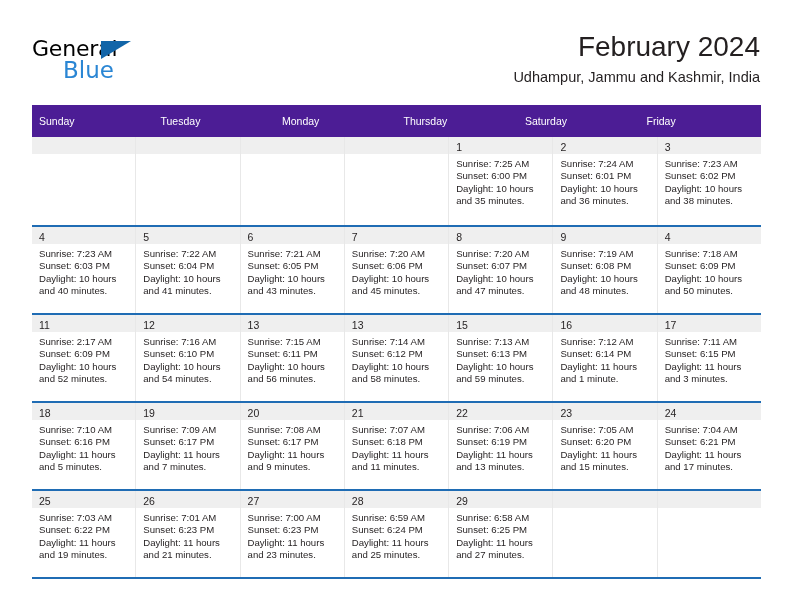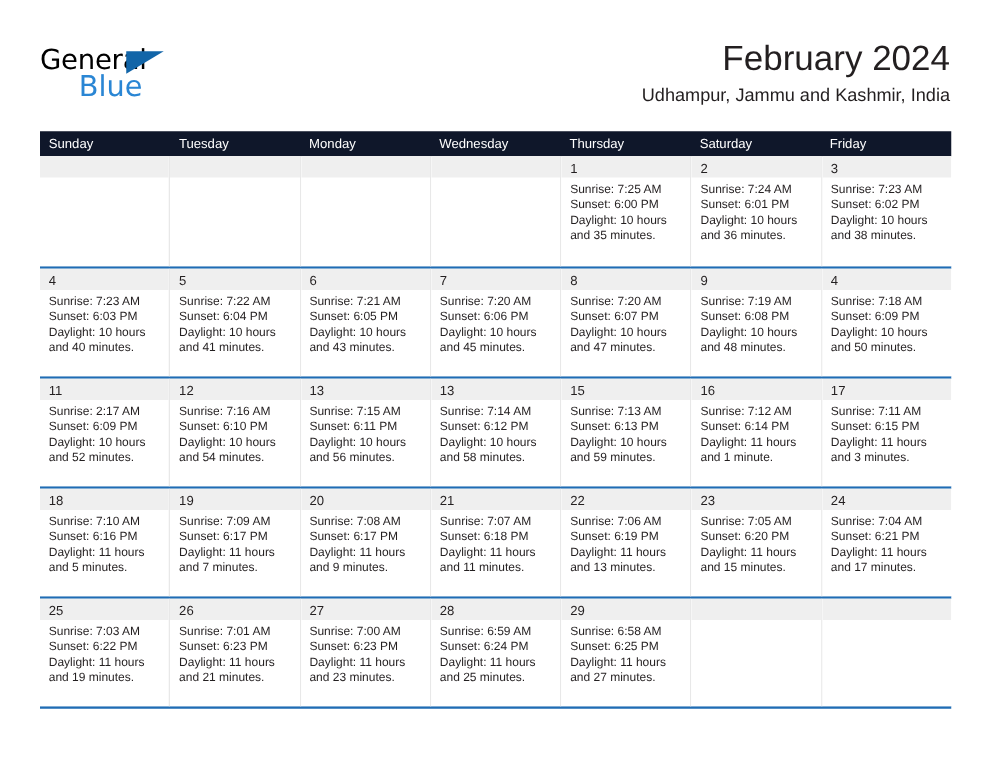--- a/index.html
+++ b/index.html
@@ -96,22 +96,22 @@
   
   .calendar {
     position: absolute;
     left: 32px;
     top: 105px;
     width: 729px;
   }
 
   .dow-row {
     display: flex;
-    background: #0f172a;
-    height: 20px;
+    background: #4c1d95;
+    height: 32px;
     align-items: center;
   }
   .dow-cell {
     flex: 1 1 0;
     color: #ffffff;
     font-size: 10.5px;
     line-height: 20px;
     padding-left: 7px;
     box-sizing: border-box;
     white-space: nowrap;
@@ -185,21 +185,20 @@
       <div class="cal-subtitle">Udhampur, Jammu and Kashmir, India</div>
     </div>
 
   </div>
 
   <div class="calendar">
     <div class="dow-row">
         <div class="dow-cell">Sunday</div>
         <div class="dow-cell">Tuesday</div>
         <div class="dow-cell">Monday</div>
-        <div class="dow-cell">Wednesday</div>
         <div class="dow-cell">Thursday</div>
         <div class="dow-cell">Saturday</div>
         <div class="dow-cell">Friday</div>
       </div>
     <div id="weeks-host">
         <div class="week-row">
           <div class="day-cell empty">
             <div class="day-head"><span class="day-num"></span></div>
           </div>
           <div class="day-cell empty">

